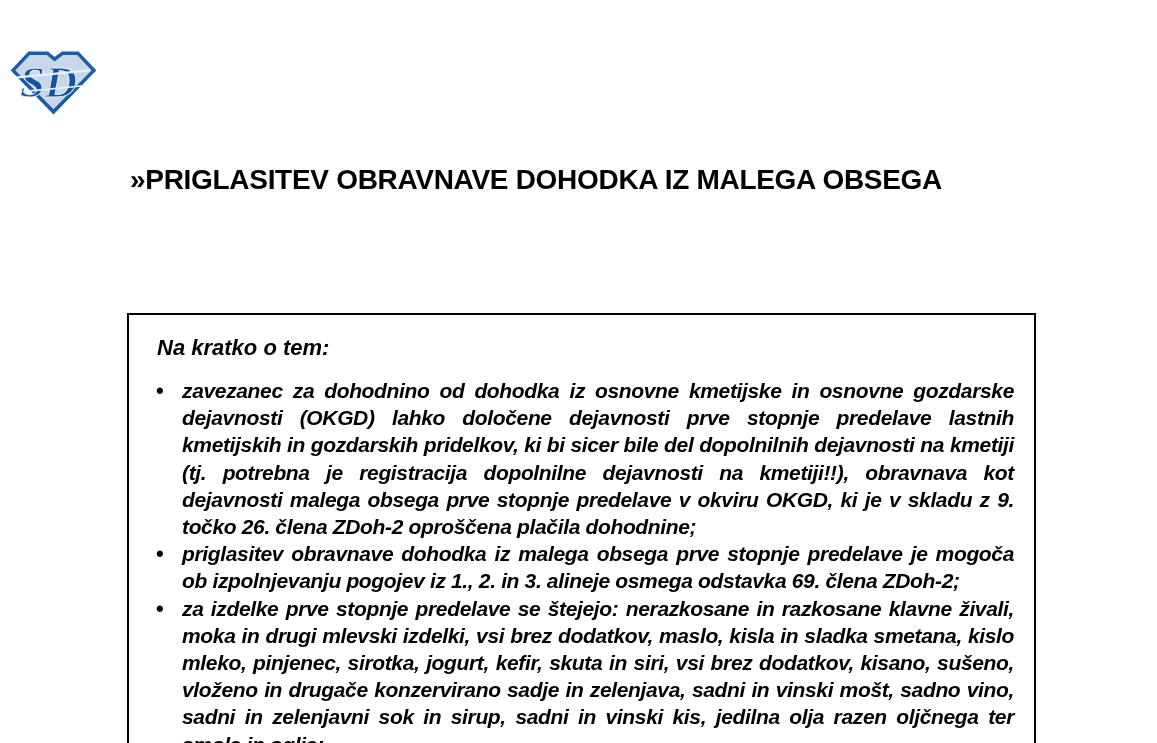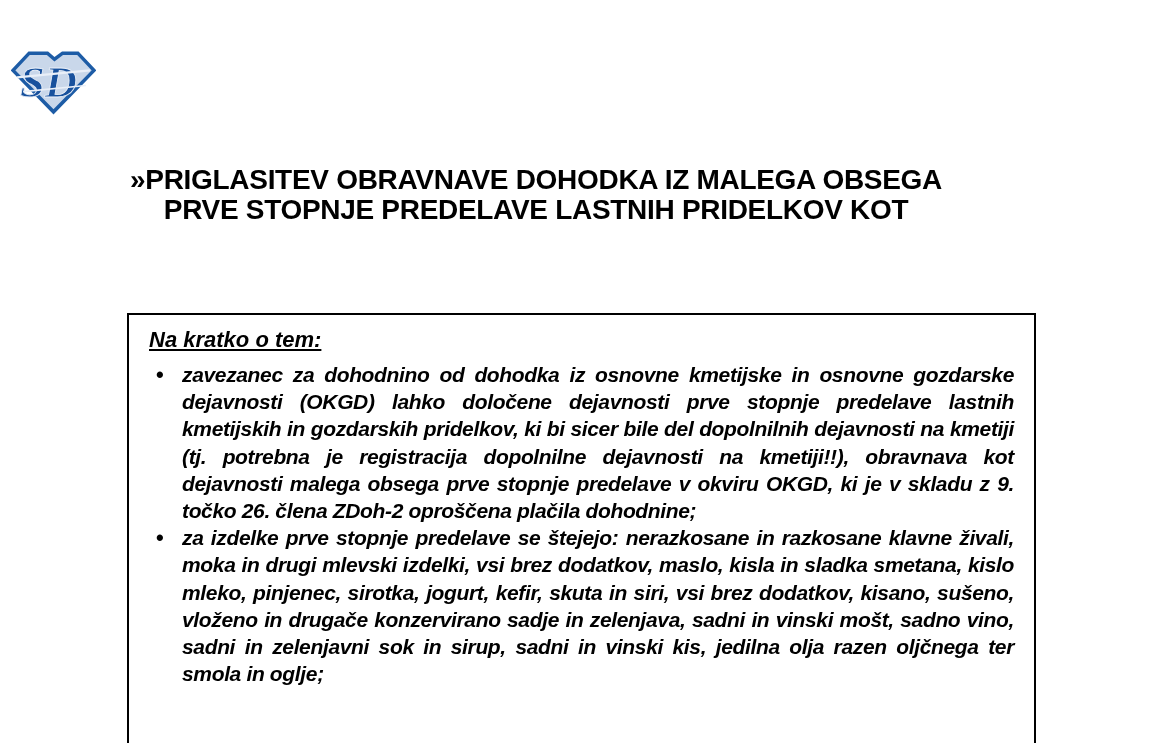--- a/index.html
+++ b/index.html
@@ -41,23 +41,22 @@
     height: 470px; 
     border: 2px solid #000000;
     box-sizing: border-box;
     padding: 3px 12px 0 12px;
     overflow: hidden;
   }
   .info-heading {
     font-size: 22px;
     font-weight: bold;
     font-style: italic;
-    text-decoration: underline;
     line-height: 27px;
-    margin: 8px;
+    margin: 16px;
   }
   .bullet-list {
     margin: 8px;
     padding: 0;
     list-style: none;
   }
   .bullet-list li {
     position: relative;
     padding-left: 33px;
     font-size: 21px;
@@ -81,22 +80,22 @@
 
 <svg class="logo" viewBox="0 0 84 63" aria-hidden="true">
   <polygon points="2,20 18,3 36,3 43,9 51,3 66,3 82,20 42,61" fill="#c9d7ea" stroke="#1d5ca6" stroke-width="3.5" stroke-linejoin="miter"></polygon>
   <text x="9" y="46" font-family="Liberation Serif, serif" font-size="44" font-weight="bold" font-style="italic" fill="#18519d" stroke="#e9eff8" stroke-width="0.8">SD</text>
   <line x1="6" y1="27" x2="78" y2="20" stroke="#e9eff8" stroke-width="2.2"></line>
   <line x1="12" y1="41" x2="74" y2="35" stroke="#e9eff8" stroke-width="1.6"></line>
 </svg>
 
 <div class="doc-title">
   <div>»PRIGLASITEV OBRAVNAVE DOHODKA IZ MALEGA OBSEGA</div>
-  <div>PRVE STOPNJE PREDELAVE LASTNIH PRIDELKOV KOT</div>
 </div>
 
 <div class="info-box">
   <p class="info-heading">Na kratko o tem:</p>
   <ul class="bullet-list">
     <li>zavezanec za dohodnino od dohodka iz osnovne kmetijske in osnovne gozdarske dejavnosti (OKGD) lahko določene dejavnosti prve stopnje predelave lastnih kmetijskih in gozdarskih pridelkov, ki bi sicer bile del dopolnilnih dejavnosti na kmetiji (tj. potrebna je registracija dopolnilne dejavnosti na kmetiji!!), obravnava kot dejavnosti malega obsega prve stopnje predelave v okviru OKGD, ki je v skladu z 9. točko 26. člena ZDoh-2 oproščena plačila dohodnine;</li>
+    <li>priglasitev obravnave dohodka iz malega obsega prve stopnje predelave je mogoča ob izpolnjevanju pogojev iz 1., 2. in 3. alineje osmega odstavka 69. člena ZDoh-2;</li>
     <li>za izdelke prve stopnje predelave se štejejo: nerazkosane in razkosane klavne živali, moka in drugi mlevski izdelki, vsi brez dodatkov, maslo, kisla in sladka smetana, kislo mleko, pinjenec, sirotka, jogurt, kefir, skuta in siri, vsi brez dodatkov, kisano, sušeno, vloženo in drugače konzervirano sadje in zelenjava, sadni in vinski mošt, sadno vino, sadni in zelenjavni sok in sirup, sadni in vinski kis, jedilna olja razen oljčnega ter smola in oglje;</li>
   </ul>
 </div>
 
 </body></html>

